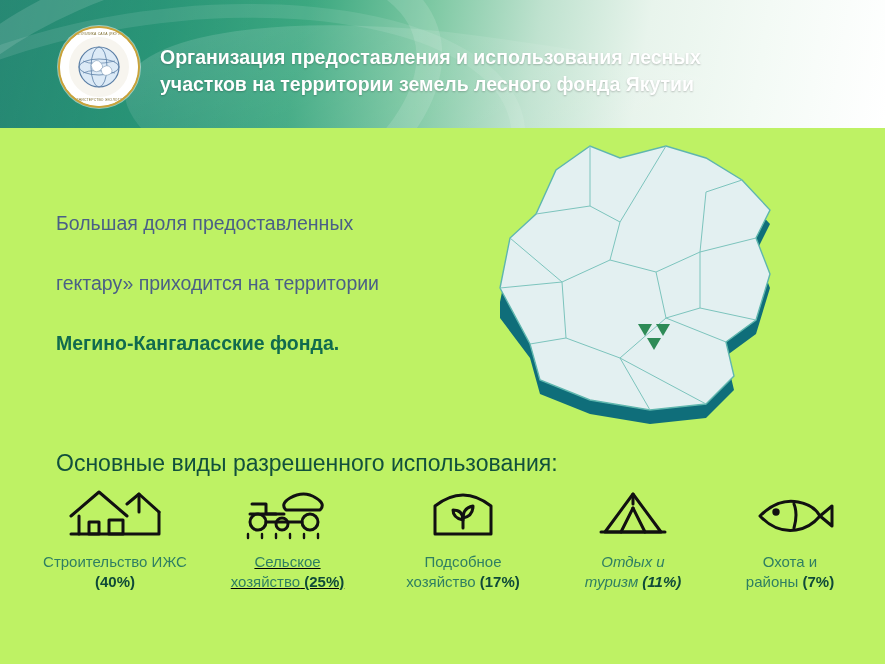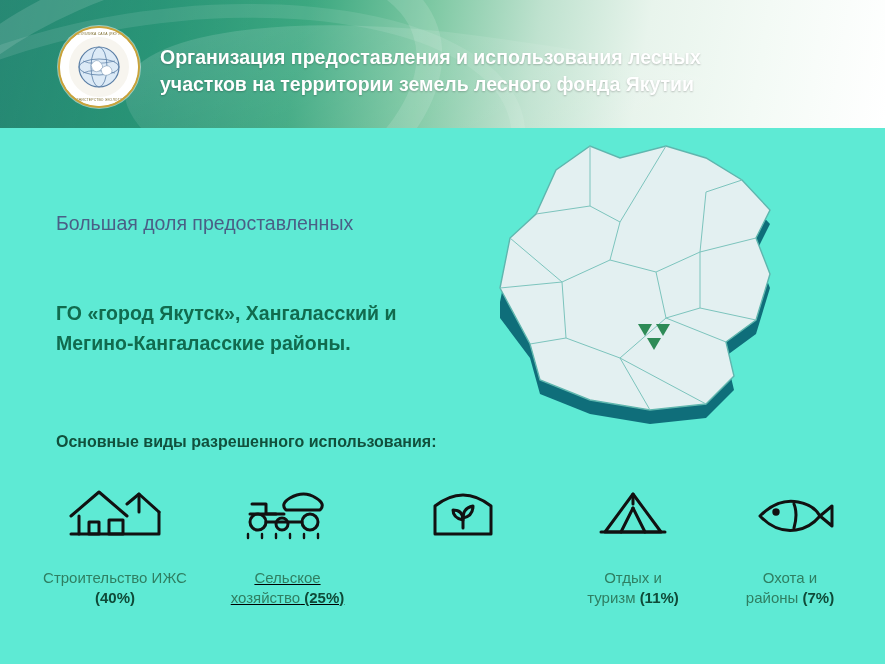--- a/index.html
+++ b/index.html
@@ -107,21 +107,21 @@
     text-shadow: 0 1px 2px rgba(0,0,0,0.22);
     z-index: 3;
   }
   .header-title .ln { display: block; }
 
   
   .content {
     position: absolute;
     left: 0; top: 128px;
     width: 885px; height: 536px;
-    background: #5eead4;
+    background: #bef264;
   }
 
   .lead {
     position: absolute;
     left: 56px; top: 80px;
     width: 430px;
     font-size: 19.5px;
     line-height: 30px;
     color: #4a5f86;
   }
@@ -134,23 +134,23 @@
   .map-wrap {
     position: absolute;
     left: 470px; top: 4px;
     width: 400px; height: 310px;
   }
   .map-wrap svg { display: block; }
 
   
   .section-title {
     position: absolute;
-    left: 56px; top: 305px;
-    font-size: 16px;
-    font-weight: bold;
+    left: 56px; top: 322px;
+    font-size: 23px;
+    font-weight: normal;
     color: #11503c;
   }
 
   
   .icons-row {
     position: absolute;
     left: 0; top: 352px;
     width: 885px; height: 160px;
   }
   .icon-item {
@@ -158,31 +158,31 @@
     top: 0;
     text-align: center;
   }
   .icon-box {
     height: 62px;
     display: flex;
     align-items: flex-end;
     justify-content: center;
   }
   .icon-caption {
-    margin-top: 26px;
+    margin-top: 10px;
     font-size: 15px;
     line-height: 20px;
     color: #2f7f62;
   }
   .icon-caption b { color: #0f4a38; }
 
   .it0 { left: 10px;  width: 210px; }
   .it1 { left: 195px; width: 185px; text-decoration: underline; }
   .it2 { left: 368px; width: 190px; }
-  .it3 { left: 548px; width: 170px; }
+  .it3 { left: 548px; width: 170px; font-style: italic; }
   .it4 { left: 700px; width: 180px; }
 </style>
 </head>
 <body>
 
 <div class="header">
   <div class="swoosh1"></div>
   <div class="swoosh2"></div>
 
   <div class="emblem">
@@ -204,23 +204,23 @@
     <span class="ln">Организация предоставления и использования лесных</span>
     <span class="ln">участков на территории земель лесного фонда Якутии</span>
   </div>
 </div>
 
 <div class="content">
 
   <div class="lead">
     <span>Большая доля предоставленных</span><br>
     <br>
+    <span>гектару» приходится на территории</span><br>
     <br>
-    <span class="strong">ГО «город Якутск», Хангаласский и</span><br>
-    <span class="strong">Мегино-Кангаласские районы.</span>
+    <span class="strong">Мегино-Кангаласские фонда.</span>
   </div>
 
   <div class="map-wrap">
     <svg width="400" height="310" viewBox="0 0 400 310">
 
       <path d="M30 170 L30 186 L60 226 L70 262 L120 282 L180 292 L236 286 L264 258 L256 224 L286 202 L300 156 L286 120 L300 92 L272 62 L236 40 L196 28 L150 40 L120 28 L86 52 L66 96 L40 120 Z" fill="#0f6e7a"></path>
 
       <path d="M30 156 L40 106 L66 82 L86 38 L120 14 L150 26 L196 14 L236 26 L272 48 L300 78 L286 106 L300 142 L286 188 L256 210 L264 244 L236 272 L180 278 L120 268 L70 248 L60 212 Z" fill="#e3f0f1" stroke="#5fb6ae" stroke-width="1.4"></path>
 
       <g fill="none" stroke="#7cc4bd" stroke-width="1">
@@ -304,20 +304,25 @@
       <div class="icon-box">
         <svg width="100" height="60" viewBox="0 0 100 60">
           <g fill="none" stroke="#111111" stroke-width="3" stroke-linejoin="round" stroke-linecap="round">
             <path d="M22 24 q28 -22 56 0 v28 h-56 z"></path>
             <path d="M50 46 v-10"></path>
             <path d="M50 38 q-10 -2 -10 -10 q10 0 10 10 z"></path>
             <path d="M50 36 q10 -2 10 -12 q-10 2 -10 12 z"></path>
           </g>
         </svg>
       </div>
+      <div class="icon-caption">
+        <span>Подсобное</span><br>
+        <span>хозяйство</span>
+        <b>(17%)</b>
+      </div>
     </div>
 
     <div class="icon-item it3">
       <div class="icon-box">
         <svg width="100" height="60" viewBox="0 0 100 60">
           <g fill="none" stroke="#111111" stroke-width="3" stroke-linejoin="round" stroke-linecap="round">
             <path d="M50 12 L22 50 h56 z"></path>
             <path d="M50 12 v10"></path>
             <path d="M50 26 L38 50"></path>
             <path d="M50 26 L62 50"></path>

